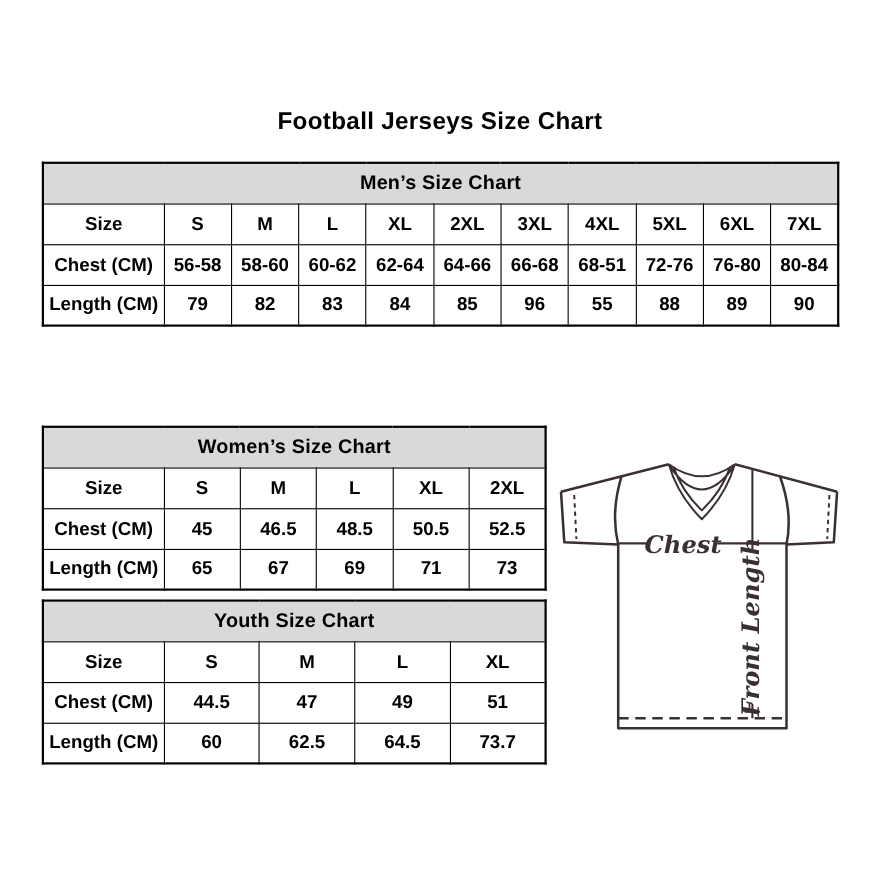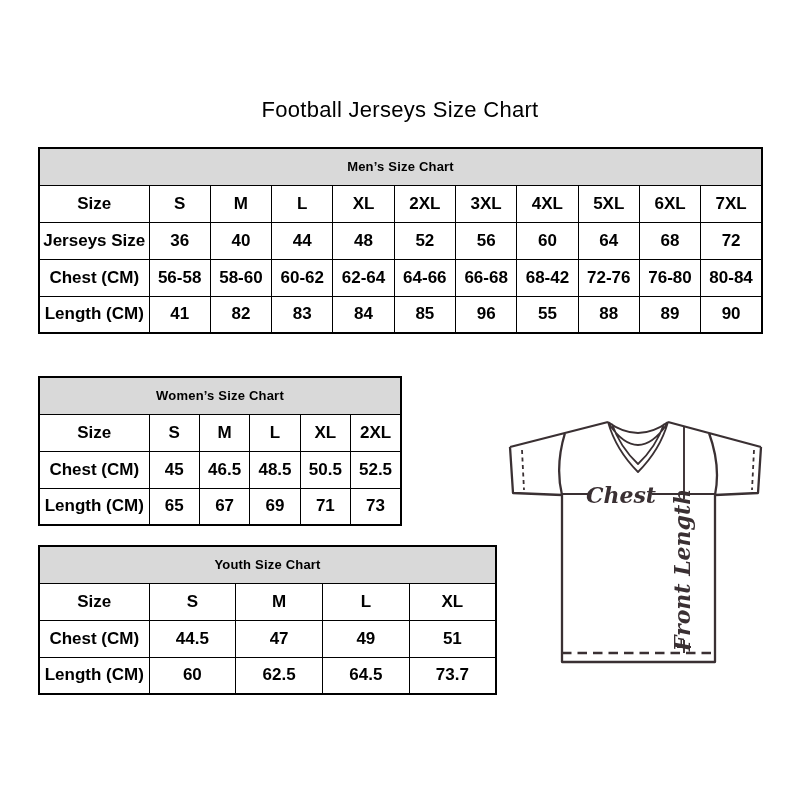--- a/index.html
+++ b/index.html
@@ -10,38 +10,38 @@
     --bg:#ffffff;
   }
   *{margin:0;padding:0;box-sizing:border-box;}
   html,body{background:var(--bg);}
   body{
     width:800px;height:800px;position:relative;overflow:hidden;
     font-family:"Liberation Sans", sans-serif;color:var(--txt);
   }
   .page-title{
     position:absolute;left:0;top:97px;width:800px;
-    text-align:center;font-size:22px;font-weight:normal;letter-spacing:.3px;
+    text-align:center;font-size:22px;font-weight:bold;letter-spacing:.3px;
   }
   .size-table{position:absolute;}
   .size-table.men{left:38px;top:147px;width:725px;}
-  .size-table.women{left:38px;top:376px;width:364px;}
+  .size-table.women{left:38px;top:387px;width:459px;}
   .size-table.youth{left:38px;top:545px;width:459px;}
   .size-table table{
     border-collapse:collapse;table-layout:fixed;width:100%;
     border:2.6px solid var(--tbl-border);
   }
   .size-table td{
     border:1.6px solid var(--tbl-border);
     text-align:center;vertical-align:middle;
     font-weight:bold;font-size:17px;height:37px;padding:0 2px;
     color:var(--txt);overflow:hidden;white-space:nowrap;
   }
   .size-table td.t-title{
-    background:var(--header-bg);font-size:13px;letter-spacing:.2px;
+    background:var(--header-bg);font-size:18px;letter-spacing:.2px;
   }
   .jersey{position:absolute;left:505px;top:403px;width:272px;height:270px;}
   .jersey svg{width:100%;height:100%;display:block;}
   .jersey .stroke{fill:none;stroke:var(--line);stroke-linecap:butt;stroke-linejoin:round;}
   .jersey .w-main{stroke-width:2.3px;}
   .jersey .w-thin{stroke-width:1.8px;}
   .jersey .w-measure{stroke-width:1.9px;}
   .jersey .dash-cuff{stroke-dasharray:4 3.5;}
   .jersey .dash-hem{stroke-dasharray:9.5 6;}
   .jersey text{
@@ -80,48 +80,35 @@
           <td>L</td>
           <td>XL</td>
           <td>2XL</td>
           <td>3XL</td>
           <td>4XL</td>
           <td>5XL</td>
           <td>6XL</td>
           <td>7XL</td>
         </tr>
         <tr>
-          <td>Jerseys Size</td>
-          <td>36</td>
-          <td>40</td>
-          <td>44</td>
-          <td>48</td>
-          <td>52</td>
-          <td>56</td>
-          <td>60</td>
-          <td>64</td>
-          <td>68</td>
-          <td>72</td>
-        </tr>
-        <tr>
           <td>Chest (CM)</td>
           <td>56-58</td>
           <td>58-60</td>
           <td>60-62</td>
           <td>62-64</td>
           <td>64-66</td>
           <td>66-68</td>
-          <td>68-42</td>
+          <td>68-51</td>
           <td>72-76</td>
           <td>76-80</td>
           <td>80-84</td>
         </tr>
         <tr>
           <td>Length (CM)</td>
-          <td>41</td>
+          <td>79</td>
           <td>82</td>
           <td>83</td>
           <td>84</td>
           <td>85</td>
           <td>96</td>
           <td>55</td>
           <td>88</td>
           <td>89</td>
           <td>90</td>
         </tr>

